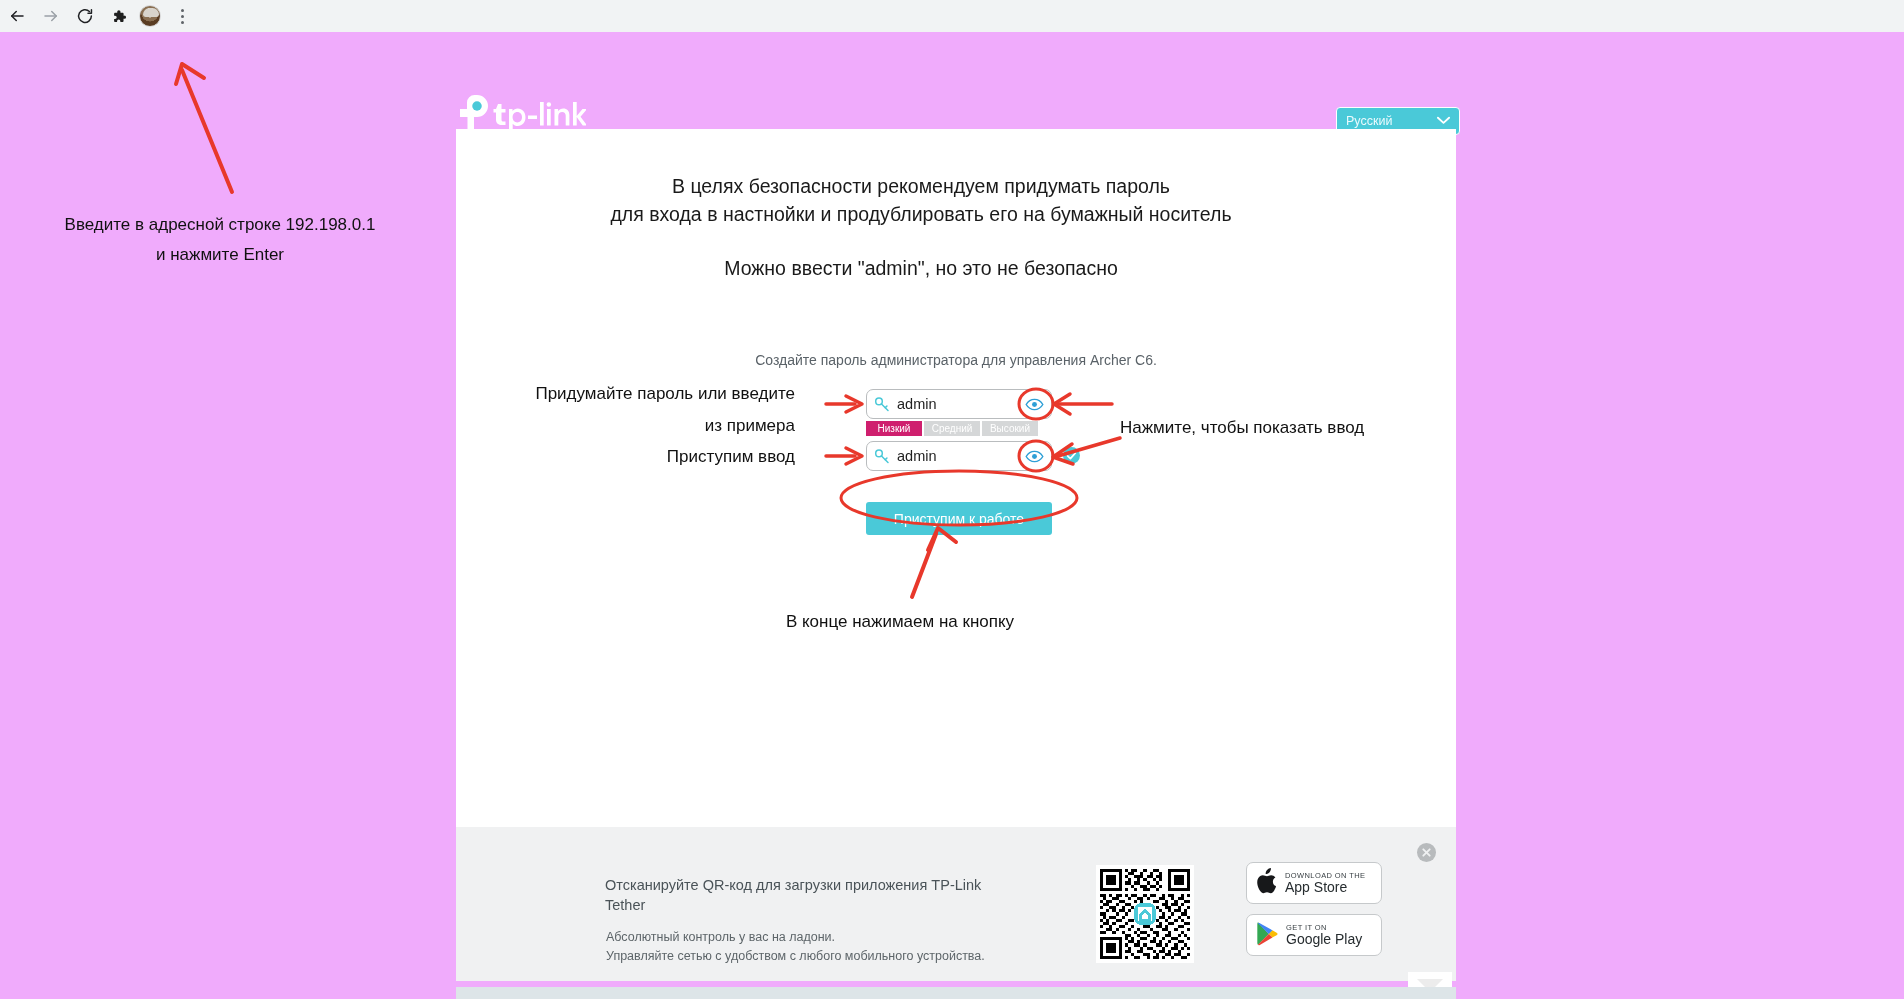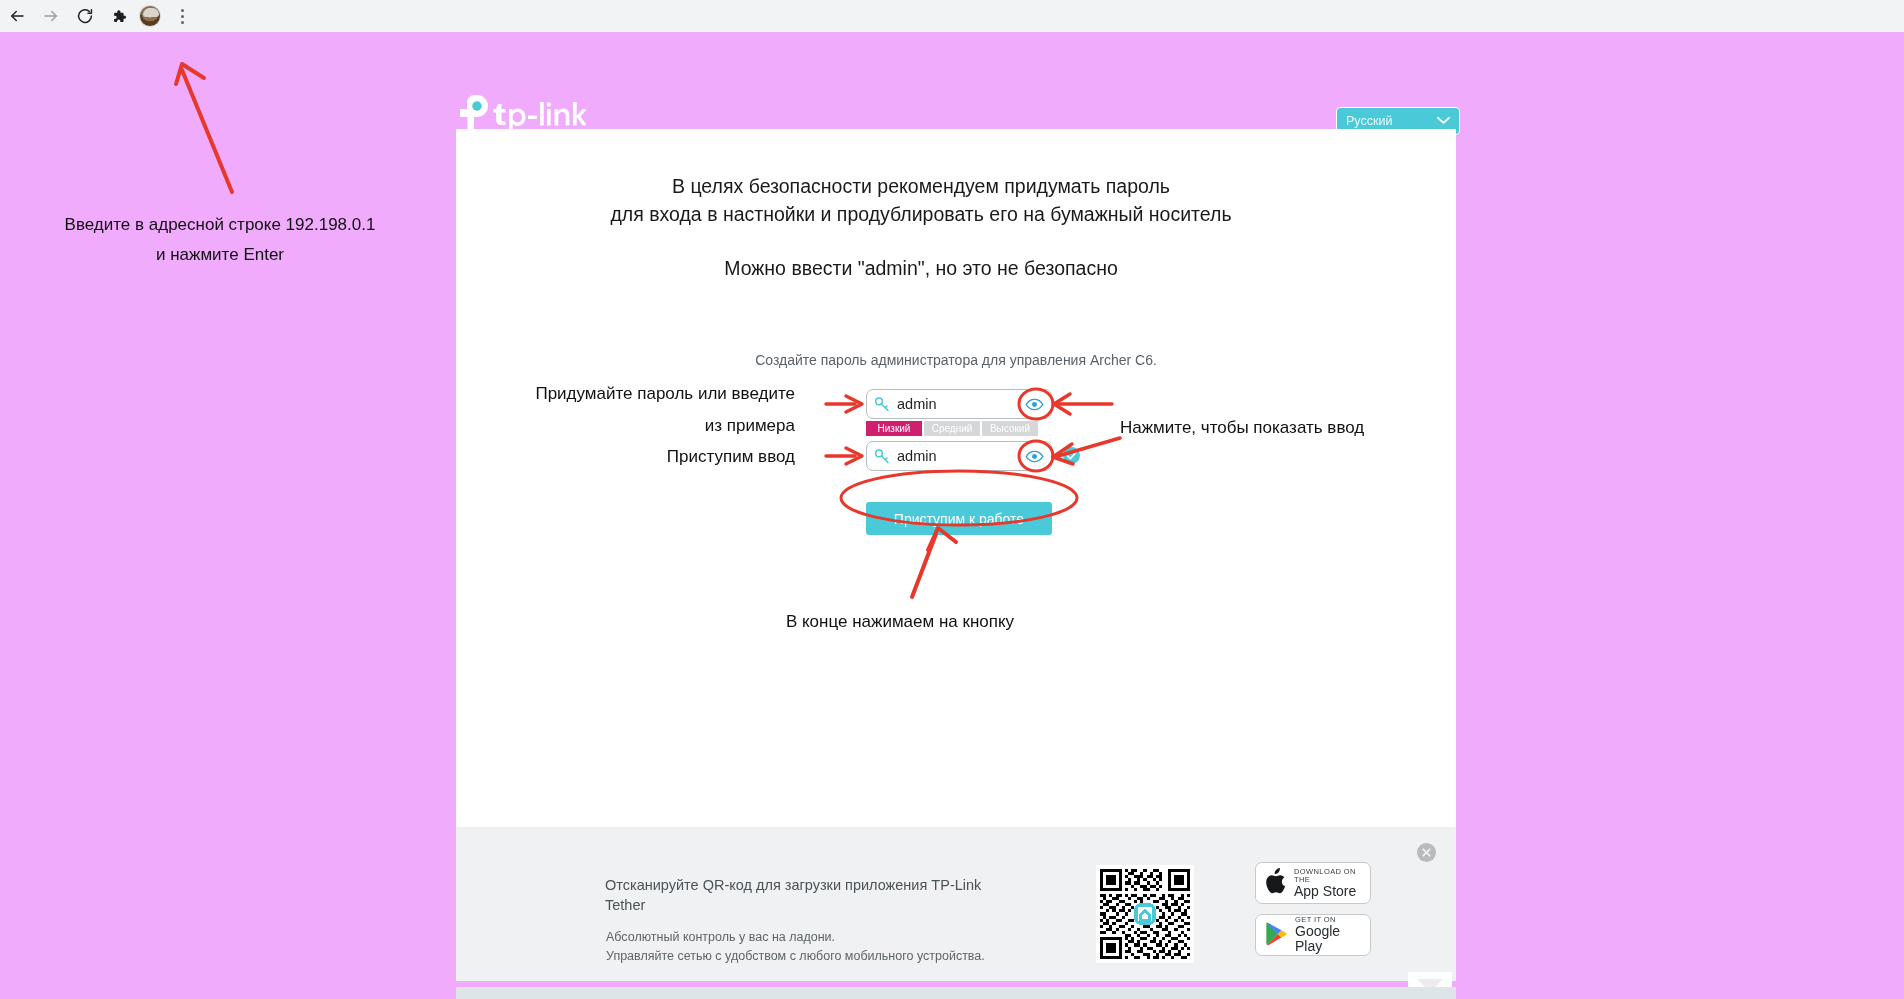--- a/index.html
+++ b/index.html
@@ -123,23 +123,23 @@
     position: absolute; left: 456px; top: 795px; width: 1000px; height: 154px;
     background: #f0f1f2;
   }
   .promo-title { position: absolute; left: 149px; top: 48px; width: 420px;
     font-size: 14.5px; color: #4a5358; line-height: 20px; }
   .promo-sub { position: absolute; left: 150px; top: 101px; width: 420px;
     font-size: 12.5px; color: #5d6569; line-height: 19px; }
   .qr { position: absolute; left: 640px; top: 38px; width: 98px; height: 98px; background:#fff; padding:4px;}
   .qr svg { display:block; }
   .store-badge {
-    position: absolute; width: 116px; height: 42px;
+    position: absolute; width: 136px; height: 42px;
     border: 1px solid #c6c9cb; border-radius: 7px; background: #ffffff;
-    display: flex; align-items: center; padding-left: 9px; margin-left: 9px;
+    display: flex; align-items: center; padding-left: 9px;
   }
   .badge-txt { margin-left: 7px; line-height: 1.05; }
   .badge-top { font-size: 7.5px; color: #3a4145; letter-spacing: .4px; display:block; }
   .badge-big { font-size: 14px; color: #262c2f; display:block; }
   .close-x {
     position: absolute; right: 20px; top: 16px; width: 19px; height: 19px;
     border-radius: 50%; background: #b8bbbd; display: flex; align-items: center; justify-content: center;
   }
 
   

